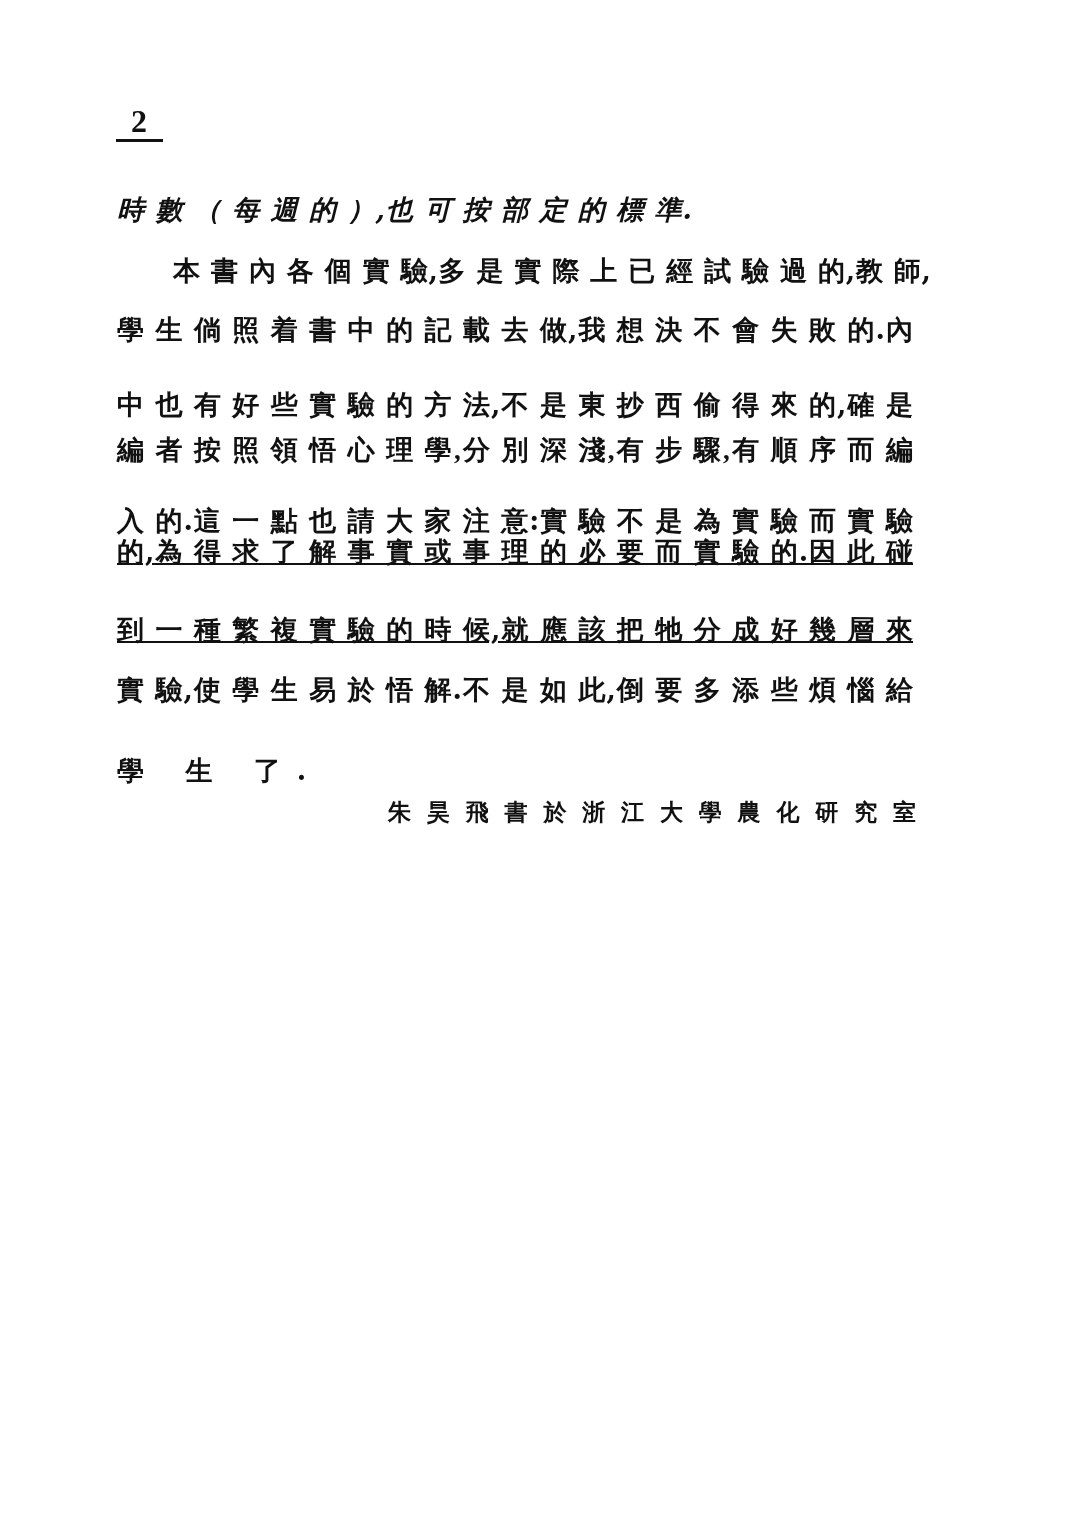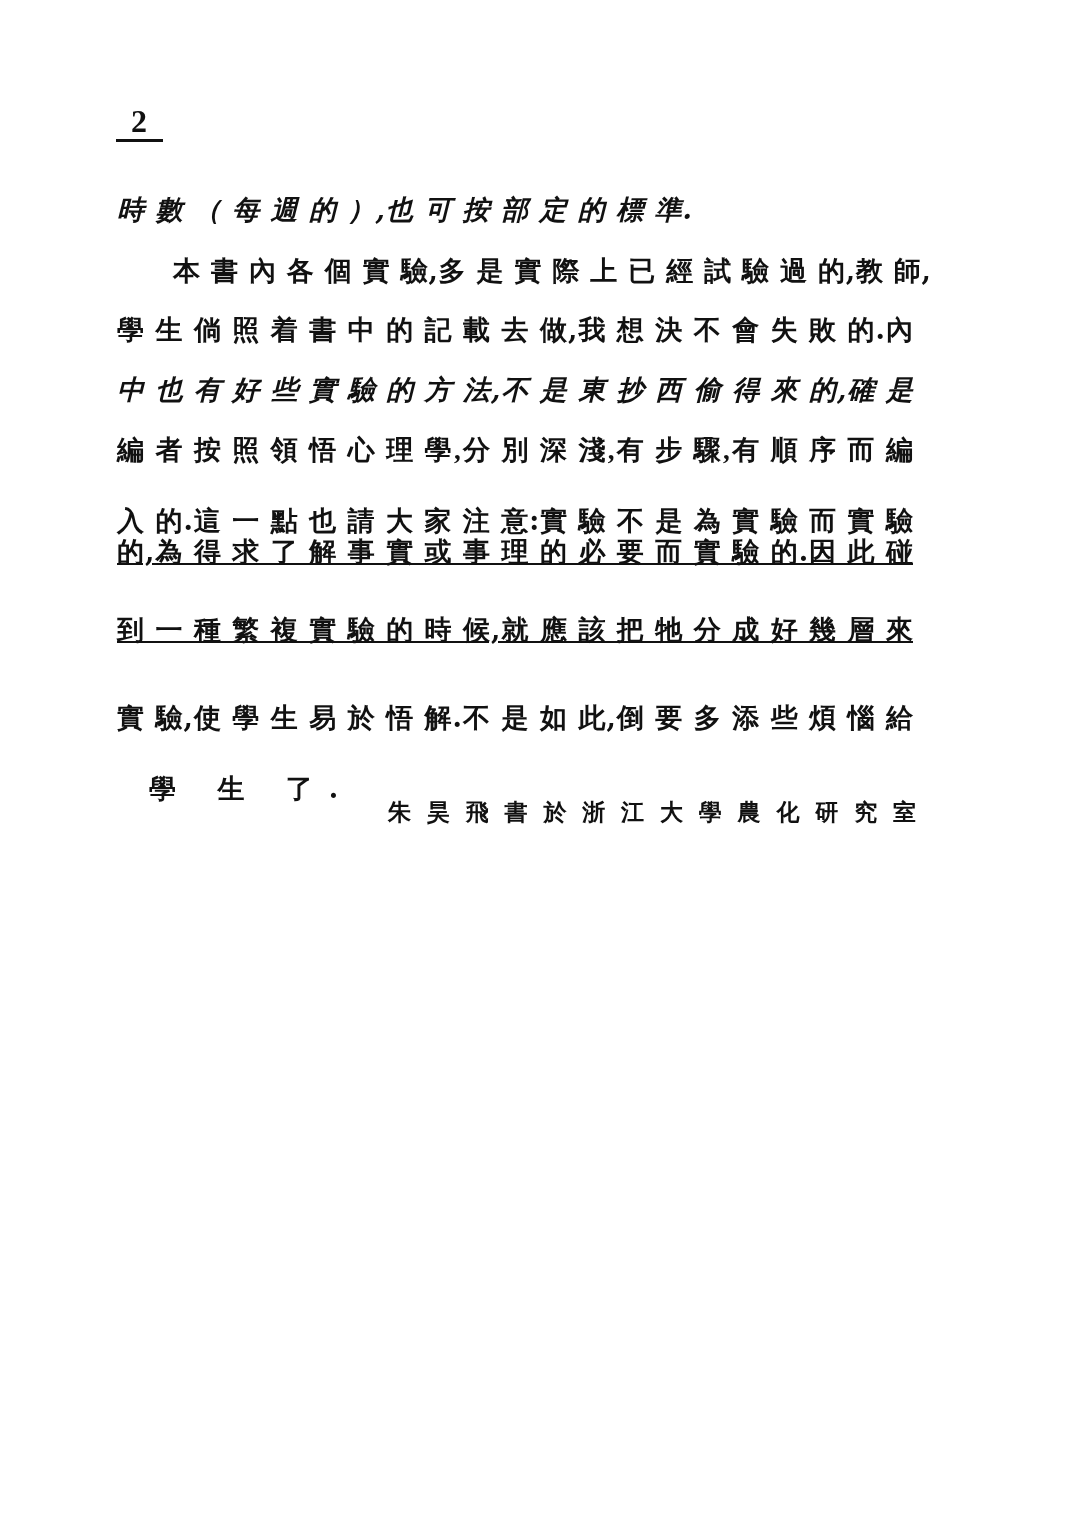--- a/index.html
+++ b/index.html
@@ -81,24 +81,24 @@
 
 <div>
 
   <div class="page-number">2</div>
   <div class="page-number-rule"></div>
 
   <div>
     <div class="text-line first" style="top:195px;">時 數 （ 每 週 的 ）,也 可 按 部 定 的 標 準.</div>
     <div class="text-line indent" style="top:256px;">本 書 內 各 個 實 驗,多 是 實 際 上 已 經 試 驗 過 的,教 師,</div>
     <div class="text-line" style="top:315px;">學 生 倘 照 着 書 中 的 記 載 去 做,我 想 決 不 會 失 敗 的.內</div>
-    <div class="text-line" style="top:375px;font-style:italic;">中 也 有 好 些 實 驗 的 方 法,不 是 東 抄 西 偷 得 來 的,確 是</div>
+    <div class="text-line" style="top:390px;">中 也 有 好 些 實 驗 的 方 法,不 是 東 抄 西 偷 得 來 的,確 是</div>
     <div class="text-line" style="top:435px;font-family:Liberation Serif, serif;">編 者 按 照 領 悟 心 理 學,分 別 深 淺,有 步 驟,有 順 序 而 編</div>
     <div class="text-line" style="top:506px;">入 的.這 一 點 也 請 大 家 注 意:實 驗 不 是 為 實 驗 而 實 驗</div>
     <div class="text-line" style="top:537px;text-decoration:underline;">的,為 得 求 了 解 事 實 或 事 理 的 必 要 而 實 驗 的.因 此 碰</div>
     <div class="text-line" style="top:615px;text-decoration:underline;">到 一 種 繁 複 實 驗 的 時 候,就 應 該 把 牠 分 成 好 幾 層 來</div>
-    <div class="text-line" style="top:675px;margin-top:28px;">實 驗,使 學 生 易 於 悟 解.不 是 如 此,倒 要 多 添 些 煩 惱 給</div>
-    <div class="text-line short" style="top:774px;margin-left:32px;">學 生 了.</div>
+    <div class="text-line" style="top:675px;">實 驗,使 學 生 易 於 悟 解.不 是 如 此,倒 要 多 添 些 煩 惱 給</div>
+    <div class="text-line short" style="top:756px;">學 生 了.</div>
   </div>
 
   <div class="signature">朱 昊 飛 書 於 浙 江 大 學 農 化 研 究 室</div>
 
 </div>
 
 </body></html>

